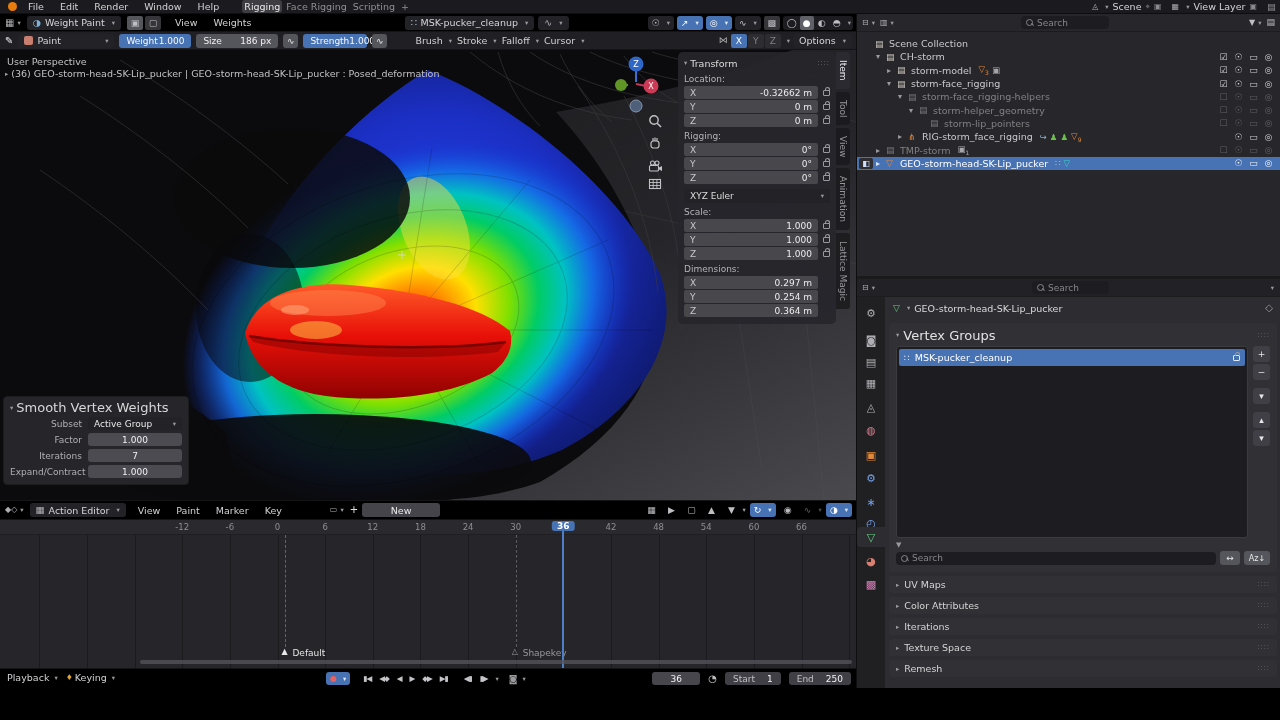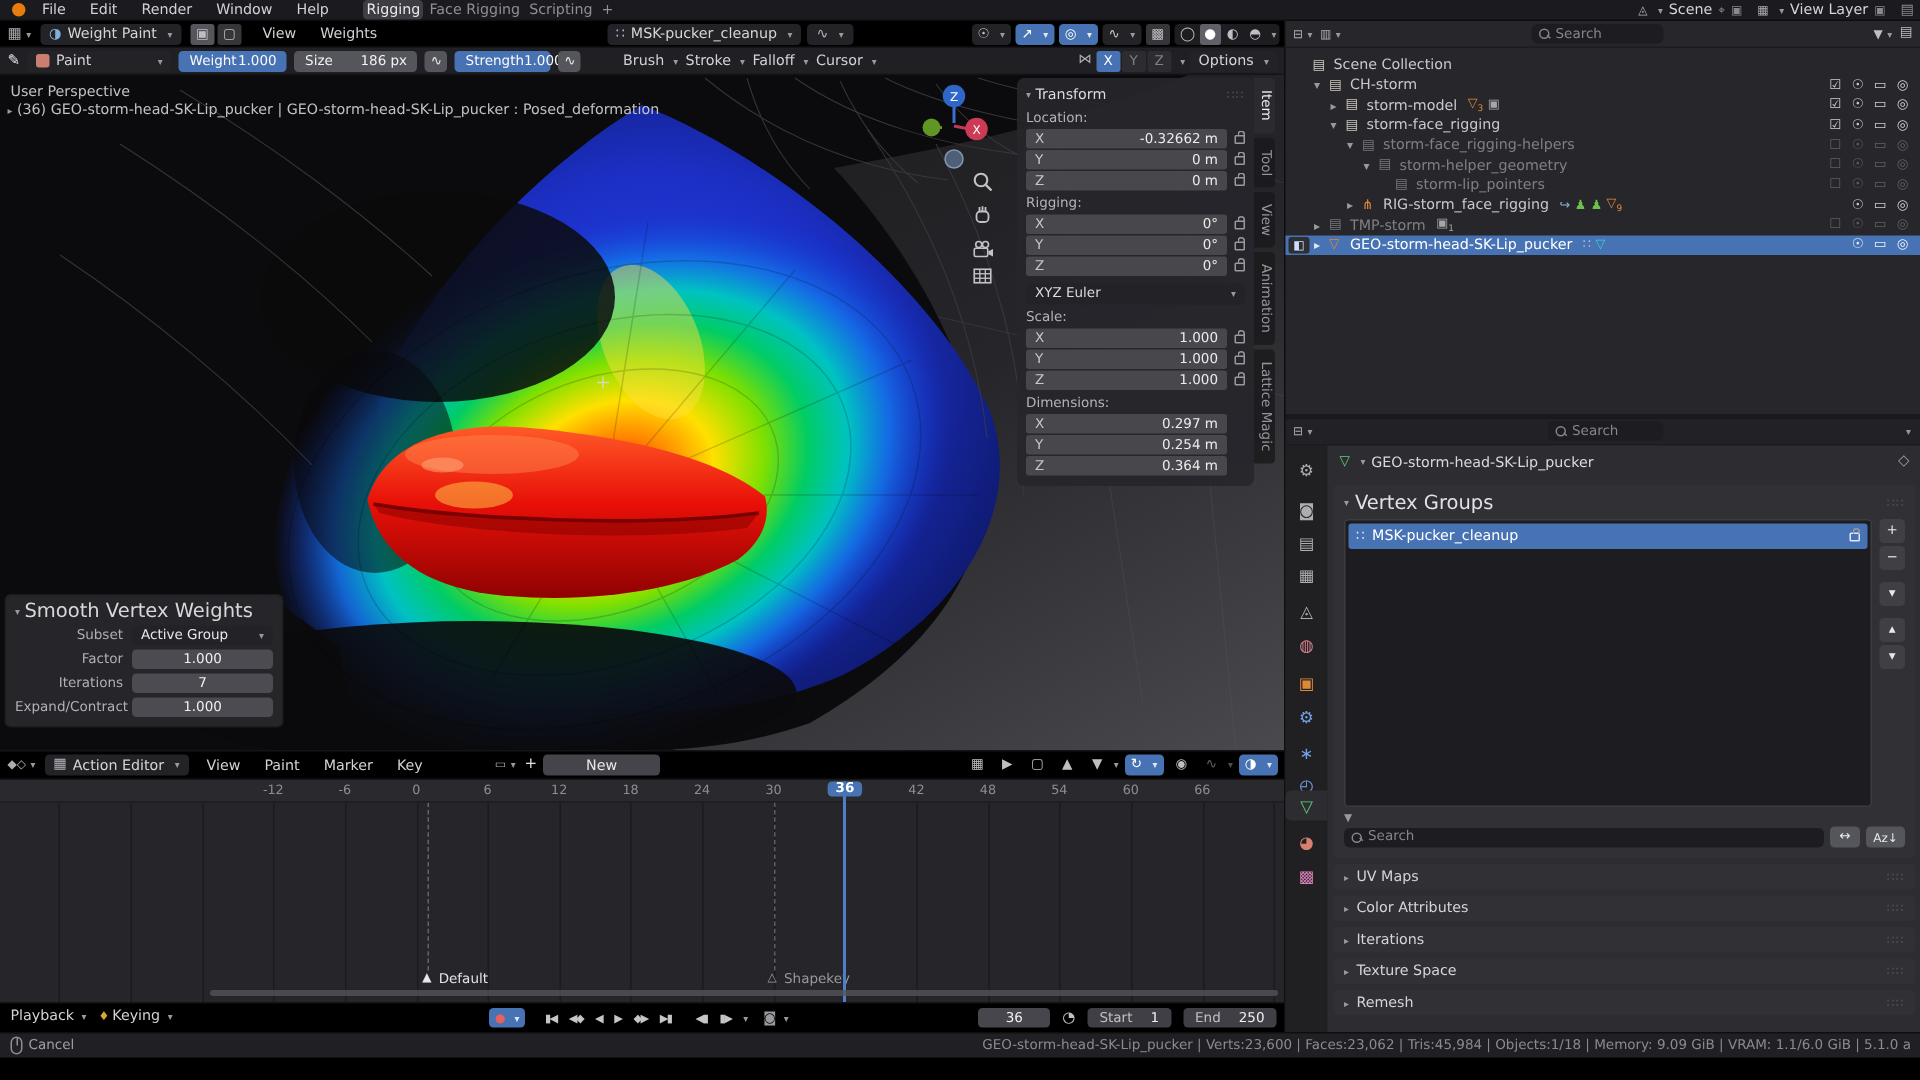--- a/index.html
+++ b/index.html
@@ -835,20 +835,13 @@
           </div>
           <div class="cpanel" style="margin: 4px;">
             <span class="chev" style="margin: 0px;">▸</span>
             <span>Remesh</span>
             <span class="grip">∷∷</span>
           </div>
         </div>
     </div>
   </div>
 
-  <div id="statusbar" class="abs" style="left:0;top:688px;width:1280px;height:17px;background:#202024;border-top:1px solid #0e0e10">
-    <span class="fx" style="position:absolute;left:7px;top:2px;gap:4px">
-      <span class="mouse"></span>
-      <span style="color:#a0a0a4;font-size:9px">Cancel</span>
-    </span>
-    <span class="abs" style="right:6px;top:3px;color:#8a8a8f;font-size:9px;white-space:nowrap">GEO-storm-head-SK-Lip_pucker | Verts:23,600 | Faces:23,062 | Tris:45,984 | Objects:1/18 | Memory: 9.09 GiB | VRAM: 1.1/6.0 GiB | 5.1.0 a</span>
-  </div>
 </div>
 
 </body></html>

